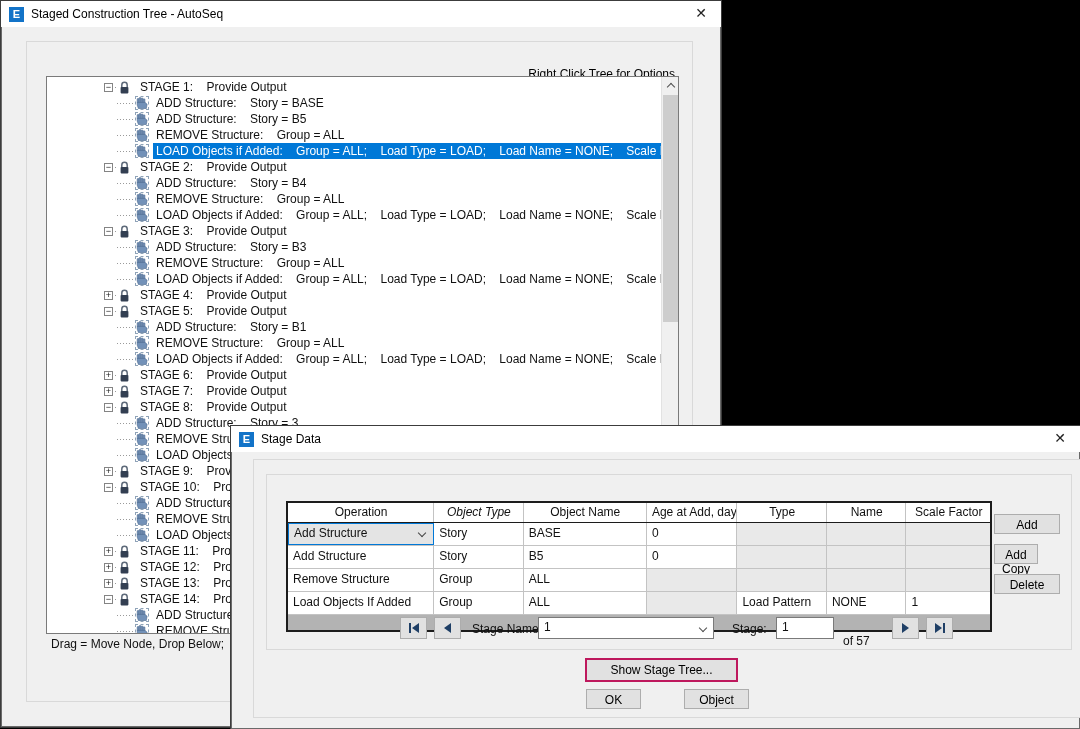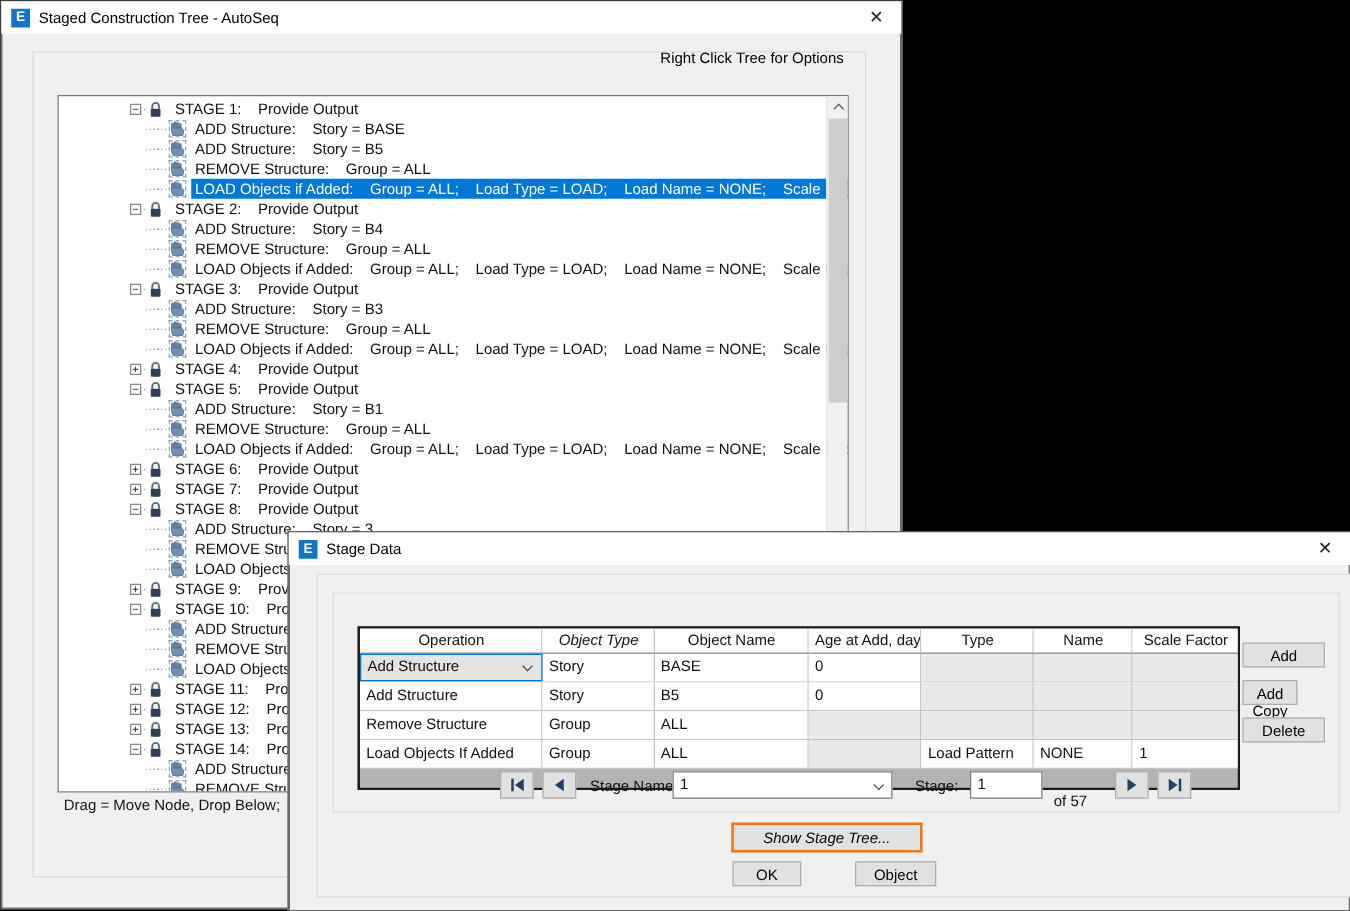--- a/index.html
+++ b/index.html
@@ -8,21 +8,21 @@
   .window { position:absolute; background:#f0f0f0; border:1px solid #3c3c3c; box-shadow:0 0 0 1px #6a6a6a inset; }
   .titlebar { position:relative; height:26px; background:#fff; display:flex; align-items:center; padding-left:8px; }
   .app-logo { width:15px; height:15px; background:#1273c8; color:#fff; font-weight:bold; font-size:11px;
               display:flex; align-items:center; justify-content:center; margin-right:7px; }
   .title-text { font-size:12px; color:#000; }
   .close-x { position:absolute; right:14px; top:4px; font-size:14px; color:#222; cursor:default; line-height:16px; }
   .groupbox { position:absolute; border:1px solid #d9d9d9; background:#f0f0f0; }
 
   
   #tree-win { left:0; top:0; width:722px; height:728px; }
-  .hint { position:absolute; top:38px; right:46px; color:#000; }
+  .hint { position:absolute; top:66px; right:46px; color:#000; }
   .tree-box { position:absolute; left:45px; top:75px; width:633px; height:558px;
               background:#fff; border:1px solid #7a7a7a; overflow:hidden; }
   .tree-inner { position:absolute; left:0; top:2px; right:17px; bottom:0;
      background:repeating-linear-gradient(to bottom, transparent 0 1px, transparent 1px 2px),
                 linear-gradient(#fff,#fff); }
   .tree-guide { position:absolute; left:61px; top:6px; bottom:90px; width:1px;
      background:repeating-linear-gradient(to bottom,#9a9a9a 0 1px, transparent 1px 3px); }
   .trow { position:relative; height:16px; line-height:16px; display:flex; align-items:center; white-space:pre; }
   .trow .tlabel { padding:0 3px; }
   .trow.sel .tlabel { background:#0078d7; color:#fff; }
@@ -53,21 +53,21 @@
   .grow { display:flex; height:23px; border-bottom:1px solid #c3c3c3; background:#fff; }
   .grow.head { height:20px; border-bottom:1px solid #1c1c1c; }
   .gcell { border-right:1px solid #c3c3c3; padding:3px 4px 0 5px; overflow:hidden; white-space:nowrap; background:#fff; }
   .gcell:last-child { border-right:none; }
   .grow.head .gcell { text-align:center; padding-top:2px; }
   .gcell.dis { background:#e9e9e9; }
   .gcell.combo { background:#e4e4e4; border:1px solid #0078d7; position:relative; padding-top:2px; }
   .gcell.combo .chev { position:absolute; right:8px; top:6px; border-color:#444; }
   .grid-footer { height:15px; background:#b3b3b3; }
   .btn { position:absolute; background:#e1e1e1; border:1px solid #adadad; text-align:center; color:#000; }
-  .btn.default { border:2px solid #f97316;font-style:italic; }
+  .btn.default { border:2px solid #be185d; }
   .navbtn { position:absolute; width:27px; height:22px; background:#e1e1e1; border:1px solid #adadad;
             display:flex; align-items:center; justify-content:center; gap:1px; }
   .tri { width:0; height:0; border-top:5px solid transparent; border-bottom:5px solid transparent; }
   .tri.left  { border-right:7px solid #1f3f66; }
   .tri.right { border-left:7px solid #1f3f66; }
   .vbar { width:2px; height:10px; background:#1f3f66; }
   .navlabel { position:absolute; top:5px; }
   .field { position:absolute; background:#fff; border:1px solid #7a7a7a; padding:2px 4px 0 5px; }
   .combo-field { position:relative; }
   .combo-field .chev { position:absolute; right:7px; top:7px; }

